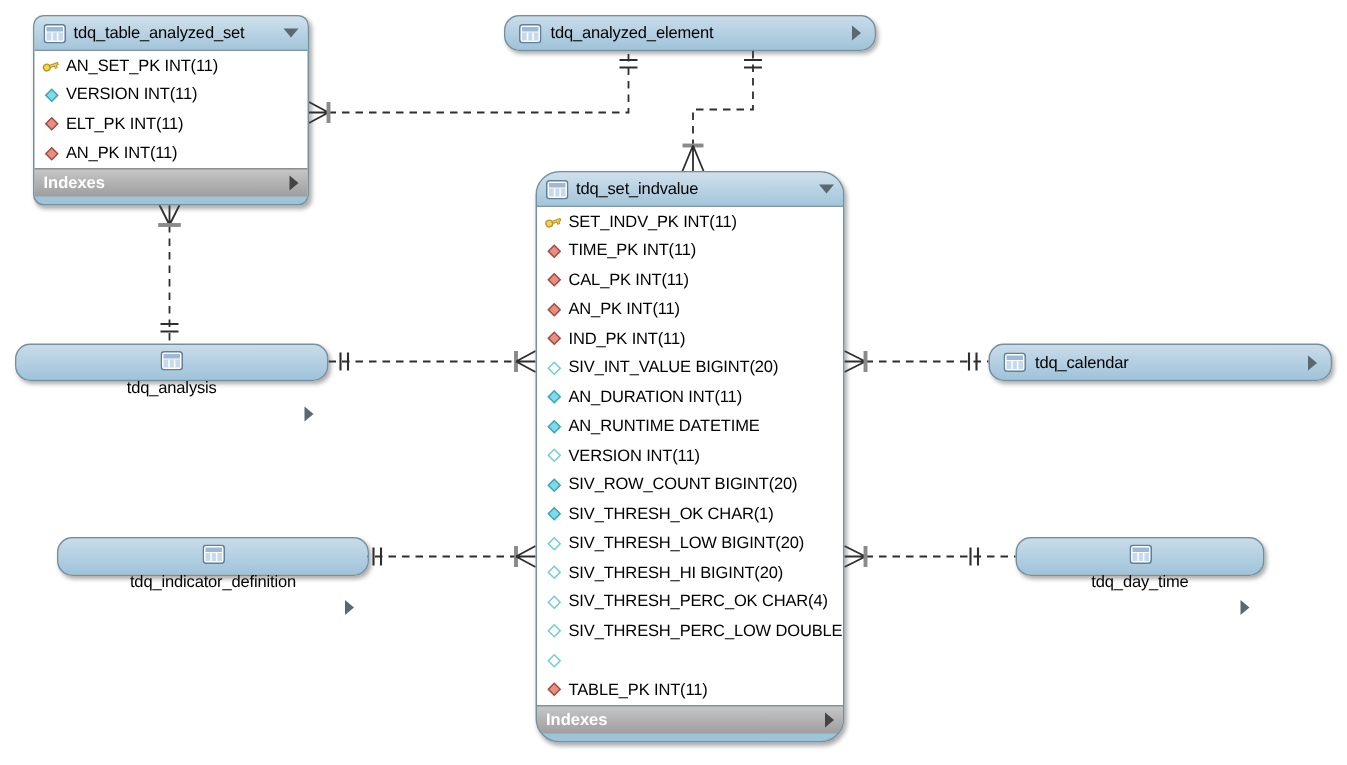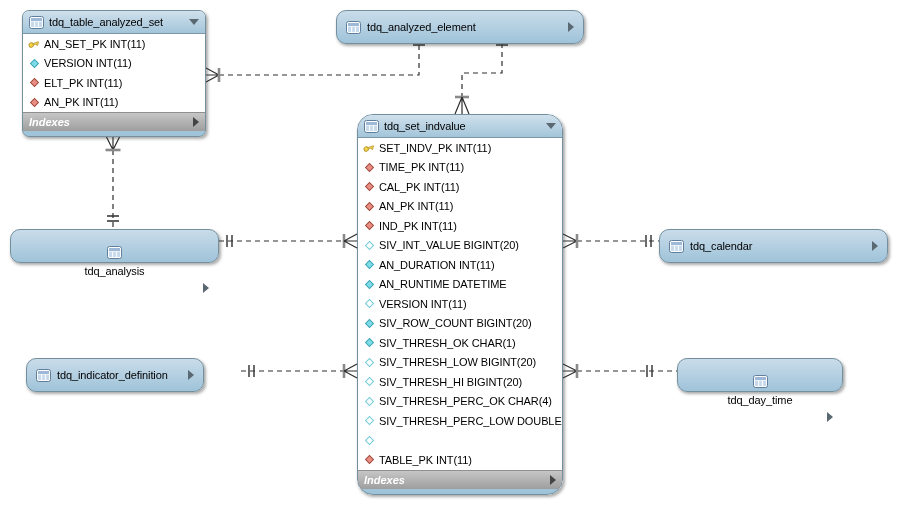--- a/index.html
+++ b/index.html
@@ -26,28 +26,28 @@
   }
   .tname{font-size:11px;font-weight:normal;color:#000;flex:1;white-space:nowrap;letter-spacing:-0.1px;}
   .tri-down{width:0;height:0;border-left:5px solid transparent;border-right:5px solid transparent;border-top:6px solid #5a6872;flex:none;}
   .tri-right{width:0;height:0;border-top:5px solid transparent;border-bottom:5px solid transparent;border-left:6px solid #5a6872;flex:none;}
   .tbody{background:#ffffff;}
   .trow{height:19.5px;display:flex;align-items:center;gap:4px;padding:0 5px;font-size:11px;color:#000;white-space:nowrap;letter-spacing:-0.1px;}
   .tfoot{
     height:18px;display:flex;align-items:center;padding:0 6px;
     background:linear-gradient(180deg,#c6c6c6,#9e9e9e);
     border-top:1px solid #8f8f8f;
-    color:#fff;font-size:11px;font-weight:bold;font-style:italic;
+    color:#fff;font-size:11px;font-weight:bold;
   }
   .tfoot .tri-right{margin-left:auto;border-left-color:#444;}
 
   
   .pill{
     position:absolute;box-sizing:border-box;height:25px;
-    display:flex;align-items:center;gap:6px;padding:16px 9px;
+    display:flex;align-items:center;gap:6px;padding:4px 9px;
     background:linear-gradient(180deg,#c9dcea,#9fc3d9);
     border:1px solid #74909f;border-radius:10px;
     box-shadow:1.5px 2px 3px rgba(70,70,70,.45);
   }
   .pill .tname{flex:1;}
   .pill .tri-right{margin-left:auto;}
 
   .ticon,.cicon{display:flex;align-items:center;justify-content:center;flex:none;}
   .cicon{width:12px;}
 </style>
@@ -355,21 +355,21 @@
           <rect x="0.5" y="0.5" width="14" height="12" rx="2" fill="#fdfdfd" stroke="#5f7f9c"></rect>
           <rect x="2" y="2" width="11" height="3" fill="#9db9d7"></rect>
           <rect x="2" y="5.6" width="11" height="5.4" fill="#c7d9ec"></rect>
           <line x1="5.7" y1="5.6" x2="5.7" y2="11" stroke="#ffffff" stroke-width="1"></line>
           <line x1="9.4" y1="5.6" x2="9.4" y2="11" stroke="#ffffff" stroke-width="1"></line>
         </svg>
       </span>
       <span class="tname">tdq_calendar</span>
       <span class="tri-right"></span>
     </div>
-    <div class="pill" style="left: 26px; top: 358px; width: 178px; height: 26px;">
+    <div class="pill" style="left: 38px; top: 358px; width: 208px; height: 26px; flex-direction: column;">
       <span class="ticon">
         <svg width="15" height="13" viewBox="0 0 15 13">
           <rect x="0.5" y="0.5" width="14" height="12" rx="2" fill="#fdfdfd" stroke="#5f7f9c"></rect>
           <rect x="2" y="2" width="11" height="3" fill="#9db9d7"></rect>
           <rect x="2" y="5.6" width="11" height="5.4" fill="#c7d9ec"></rect>
           <line x1="5.7" y1="5.6" x2="5.7" y2="11" stroke="#ffffff" stroke-width="1"></line>
           <line x1="9.4" y1="5.6" x2="9.4" y2="11" stroke="#ffffff" stroke-width="1"></line>
         </svg>
       </span>
       <span class="tname">tdq_indicator_definition</span>

